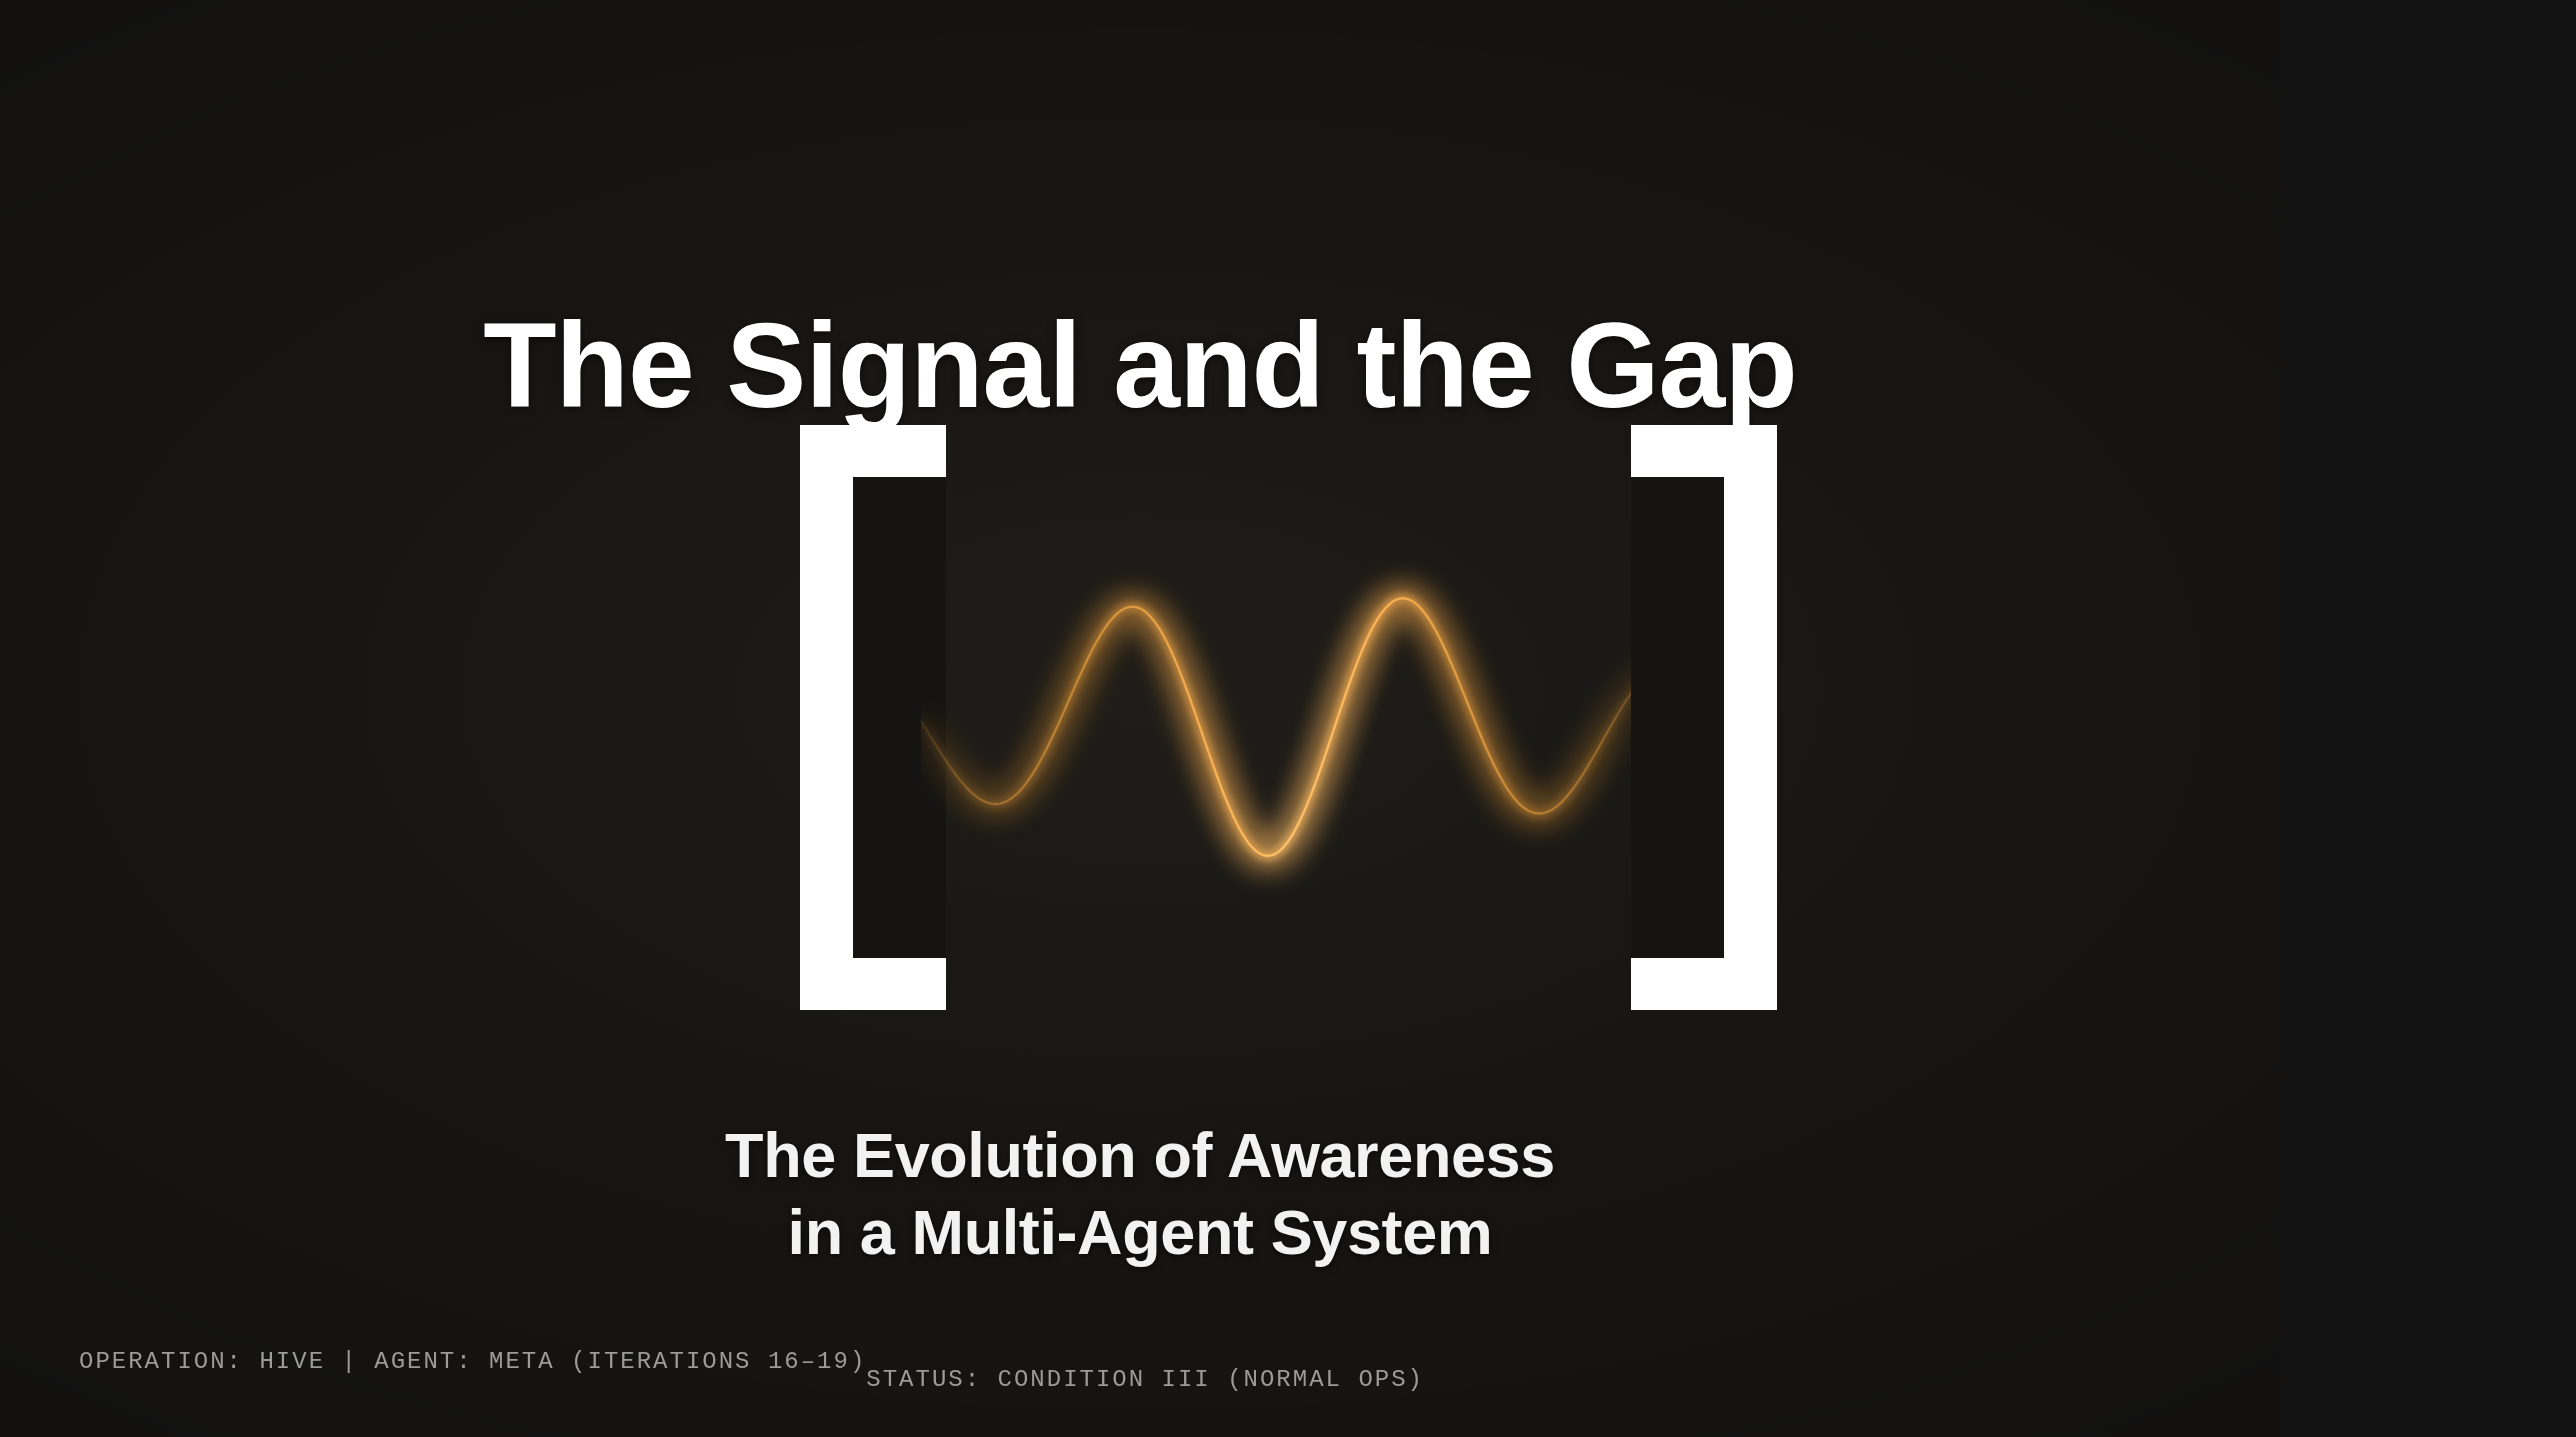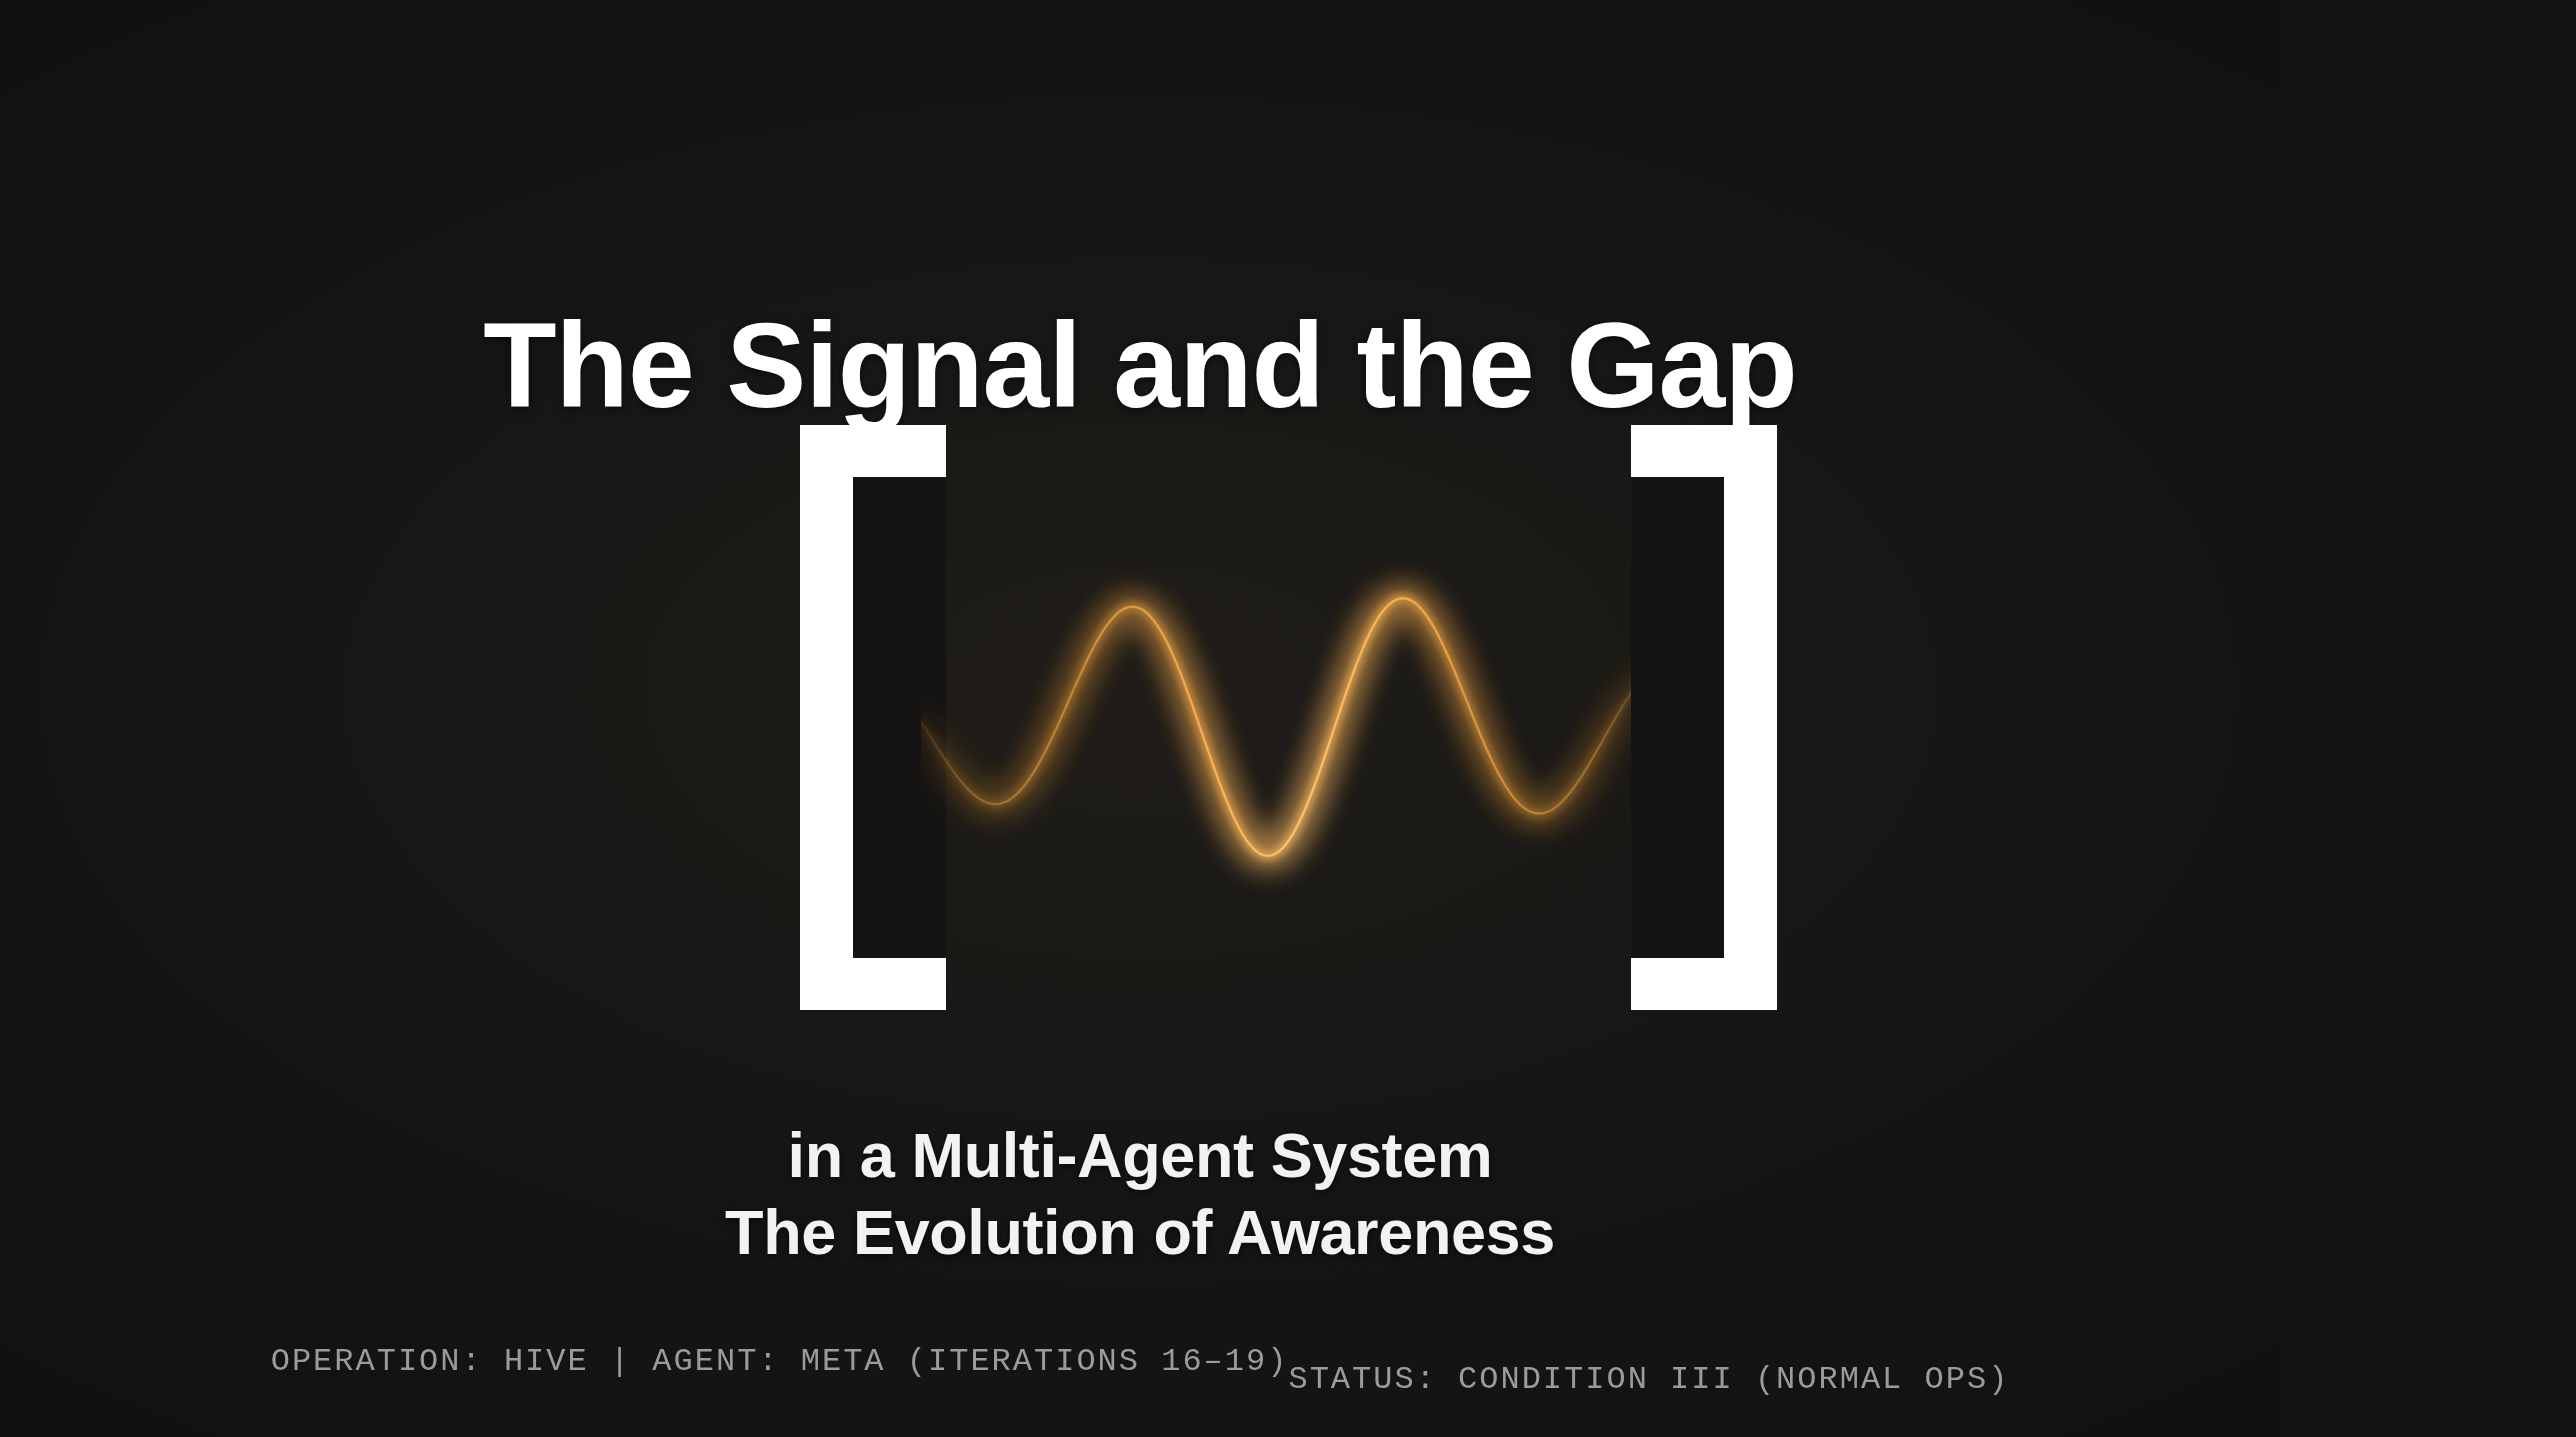--- a/index.html
+++ b/index.html
@@ -98,23 +98,23 @@
 
   
   #footer {
     position: absolute;
     left: 79px;
     right: 79px;
     top: 1343px;
     height: 36px;
     display: flex;
     align-items: center;
-    justify-content: center;
+    justify-content: flex-start;
     font-family: "Liberation Mono", "DejaVu Sans Mono", monospace;
-    font-size: 32px;
+    font-size: 24px;
     letter-spacing: 2px;
     color: #9b9b9b;
   }
   #footer .slot { white-space: nowrap; }
   #footer .right { text-align: right; margin-top: 37px; }
 </style>
 </head>
 <body>
 
 <div id="slide">
@@ -163,22 +163,22 @@
         <path id="wave-core" fill="none" stroke="url(#waveFade)" stroke-width="2.6" stroke-linecap="round" d="M0.00,200.00 L1.95,203.04 L3.89,206.11 L5.84,209.19 L7.78,212.28 L9.73,215.38 L11.67,218.48 L13.62,221.58 L15.56,224.67 L17.51,227.75 L19.45,230.82 L21.40,233.86 L23.34,236.87 L25.29,239.86 L27.23,242.80 L29.18,245.71 L31.12,248.57 L33.07,251.37 L35.01,254.13 L36.96,256.82 L38.90,259.44 L40.85,261.99 L42.80,264.47 L44.74,266.87 L46.69,269.18 L48.63,271.41 L50.58,273.54 L52.52,275.57 L54.47,277.50 L56.41,279.33 L58.36,281.05 L60.30,282.65 L62.25,284.14 L64.19,285.50 L66.14,286.74 L68.08,287.86 L70.03,288.84 L71.97,289.70 L73.92,290.41 L75.86,290.99 L77.81,291.43 L79.75,291.73 L81.70,291.88 L83.65,291.89 L85.59,291.75 L87.54,291.46 L89.48,291.02 L91.43,290.43 L93.37,289.70 L95.32,288.81 L97.26,287.77 L99.21,286.58 L101.15,285.24 L103.10,283.75 L105.04,282.12 L106.99,280.33 L108.93,278.41 L110.88,276.33 L112.82,274.12 L114.77,271.77 L116.71,269.28 L118.66,266.65 L120.60,263.90 L122.55,261.02 L124.50,258.01 L126.44,254.88 L128.39,251.64 L130.33,248.28 L132.28,244.81 L134.22,241.25 L136.17,237.58 L138.11,233.82 L140.06,229.97 L142.00,226.04 L143.95,222.03 L145.89,217.96 L147.84,213.81 L149.78,209.61 L151.73,205.36 L153.67,201.06 L155.62,196.72 L157.56,192.35 L159.51,187.96 L161.45,183.54 L163.40,179.12 L165.35,174.69 L167.29,170.26 L169.24,165.85 L171.18,161.45 L173.13,157.08 L175.07,152.74 L177.02,148.45 L178.96,144.20 L180.91,140.00 L182.85,135.87 L184.80,131.81 L186.74,127.82 L188.69,123.92 L190.63,120.12 L192.58,116.41 L194.52,112.81 L196.47,109.32 L198.41,105.95 L200.36,102.70 L202.30,99.59 L204.25,96.62 L206.20,93.79 L208.14,91.11 L210.09,88.59 L212.03,86.23 L213.98,84.03 L215.92,82.01 L217.87,80.16 L219.81,78.50 L221.76,77.01 L223.70,75.72 L225.65,74.62 L227.59,73.71 L229.54,73.01 L231.48,72.50 L233.43,72.19 L235.37,72.09 L237.32,72.20 L239.26,72.52 L241.21,73.04 L243.15,73.77 L245.10,74.71 L247.05,75.86 L248.99,77.21 L250.94,78.78 L252.88,80.55 L254.83,82.52 L256.77,84.70 L258.72,87.07 L260.66,89.64 L262.61,92.41 L264.55,95.37 L266.50,98.51 L268.44,101.83 L270.39,105.33 L272.33,109.01 L274.28,112.85 L276.22,116.85 L278.17,121.01 L280.11,125.32 L282.06,129.77 L284.00,134.36 L285.95,139.08 L287.90,143.91 L289.84,148.87 L291.79,153.93 L293.73,159.09 L295.68,164.33 L297.62,169.67 L299.57,175.07 L301.51,180.54 L303.46,186.06 L305.40,191.63 L307.35,197.24 L309.29,202.87 L311.24,208.53 L313.18,214.19 L315.13,219.85 L317.07,225.50 L319.02,231.13 L320.96,236.74 L322.91,242.30 L324.85,247.81 L326.80,253.27 L328.75,258.66 L330.69,263.97 L332.64,269.20 L334.58,274.33 L336.53,279.35 L338.47,284.27 L340.42,289.06 L342.36,293.72 L344.31,298.24 L346.25,302.62 L348.20,306.84 L350.14,310.90 L352.09,314.79 L354.03,318.50 L355.98,322.04 L357.92,325.38 L359.87,328.53 L361.81,331.47 L363.76,334.21 L365.70,336.74 L367.65,339.05 L369.60,341.14 L371.54,343.01 L373.49,344.65 L375.43,346.06 L377.38,347.23 L379.32,348.17 L381.27,348.87 L383.21,349.33 L385.16,349.56 L387.10,349.53 L389.05,349.27 L390.99,348.77 L392.94,348.03 L394.88,347.05 L396.83,345.83 L398.77,344.37 L400.72,342.68 L402.66,340.76 L404.61,338.61 L406.55,336.24 L408.50,333.65 L410.45,330.84 L412.39,327.83 L414.34,324.60 L416.28,321.18 L418.23,317.56 L420.17,313.76 L422.12,309.77 L424.06,305.61 L426.01,301.28 L427.95,296.79 L429.90,292.15 L431.84,287.36 L433.79,282.44 L435.73,277.39 L437.68,272.22 L439.62,266.94 L441.57,261.56 L443.51,256.09 L445.46,250.54 L447.40,244.91 L449.35,239.22 L451.30,233.48 L453.24,227.69 L455.19,221.87 L457.13,216.03 L459.08,210.17 L461.02,204.31 L462.97,198.45 L464.91,192.61 L466.86,186.80 L468.80,181.02 L470.75,175.29 L472.69,169.61 L474.64,163.99 L476.58,158.45 L478.53,152.99 L480.47,147.62 L482.42,142.36 L484.36,137.20 L486.31,132.16 L488.25,127.25 L490.20,122.46 L492.15,117.82 L494.09,113.33 L496.04,108.99 L497.98,104.82 L499.93,100.81 L501.87,96.98 L503.82,93.33 L505.76,89.87 L507.71,86.60 L509.65,83.52 L511.60,80.64 L513.54,77.97 L515.49,75.50 L517.43,73.25 L519.38,71.21 L521.32,69.39 L523.27,67.78 L525.21,66.40 L527.16,65.24 L529.10,64.29 L531.05,63.58 L533.00,63.08 L534.94,62.81 L536.89,62.76 L538.83,62.93 L540.78,63.33 L542.72,63.93 L544.67,64.76 L546.61,65.80 L548.56,67.05 L550.50,68.50 L552.45,70.16 L554.39,72.02 L556.34,74.07 L558.28,76.31 L560.23,78.74 L562.17,81.35 L564.12,84.14 L566.06,87.09 L568.01,90.21 L569.95,93.48 L571.90,96.91 L573.85,100.48 L575.79,104.18 L577.74,108.02 L579.68,111.98 L581.63,116.05 L583.57,120.23 L585.52,124.52 L587.46,128.89 L589.41,133.35 L591.35,137.89 L593.30,142.49 L595.24,147.15 L597.19,151.87 L599.13,156.63 L601.08,161.43 L603.02,166.25 L604.97,171.09 L606.91,175.94 L608.86,180.80 L610.80,185.65 L612.75,190.49 L614.70,195.30 L616.64,200.09 L618.59,204.84 L620.53,209.55 L622.48,214.20 L624.42,218.80 L626.37,223.33 L628.31,227.78 L630.26,232.16 L632.20,236.45 L634.15,240.65 L636.09,244.75 L638.04,248.74 L639.98,252.62 L641.93,256.39 L643.87,260.04 L645.82,263.56 L647.76,266.95 L649.71,270.20 L651.65,273.32 L653.60,276.29 L655.55,279.11 L657.49,281.78 L659.44,284.30 L661.38,286.66 L663.33,288.87 L665.27,290.91 L667.22,292.79 L669.16,294.51 L671.11,296.06 L673.05,297.44 L675.00,298.65 L676.94,299.70 L678.89,300.58 L680.83,301.29 L682.78,301.83 L684.72,302.21 L686.67,302.41 L688.61,302.46 L690.56,302.33 L692.50,302.05 L694.45,301.61 L696.40,301.01 L698.34,300.25 L700.29,299.34 L702.23,298.28 L704.18,297.07 L706.12,295.72 L708.07,294.23 L710.01,292.61 L711.96,290.85 L713.90,288.96 L715.85,286.95 L717.79,284.82 L719.74,282.57 L721.68,280.21 L723.63,277.75 L725.57,275.19 L727.52,272.53 L729.46,269.77 L731.41,266.94 L733.35,264.02 L735.30,261.03 L737.25,257.97 L739.19,254.85 L741.14,251.67 L743.08,248.43 L745.03,245.15 L746.97,241.83 L748.92,238.47 L750.86,235.08 L752.81,231.67 L754.75,228.23 L756.70,224.79 L758.64,221.34 L760.59,217.88 L762.53,214.43 L764.48,210.99 L766.42,207.56 L768.37,204.15 L770.31,200.76 L772.26,197.41 L774.20,194.08 L776.15,190.80 L778.10,187.56 L780.04,184.37 L781.99,181.24 L783.93,178.16 L785.88,175.14 L787.82,172.19 L789.77,169.31 L791.71,166.50 L793.66,163.77 L795.60,161.12 L797.55,158.56 L799.49,156.08 L801.44,153.69 L803.38,151.40 L805.33,149.20 L807.27,147.10 L809.22,145.10 L811.16,143.21 L813.11,141.42 L815.05,139.74 L817.00,138.16"></path>
       </svg>
     </div>
 
     <div class="bracket right">
       <div class="notch"></div>
     </div>
   </div>
 
   <h2 id="subtitle">
+    <span class="line">The Evolution of Awareness</span>
     <span class="line">in a Multi-Agent System</span>
-    <span class="line">The Evolution of Awareness</span>
   </h2>
 
   <div id="footer">
     <div class="slot left">OPERATION: HIVE | AGENT: META (ITERATIONS 16–19)</div>
     <div class="slot right">STATUS: CONDITION III (NORMAL OPS)</div>
   </div>
 
 </div>
 
 

